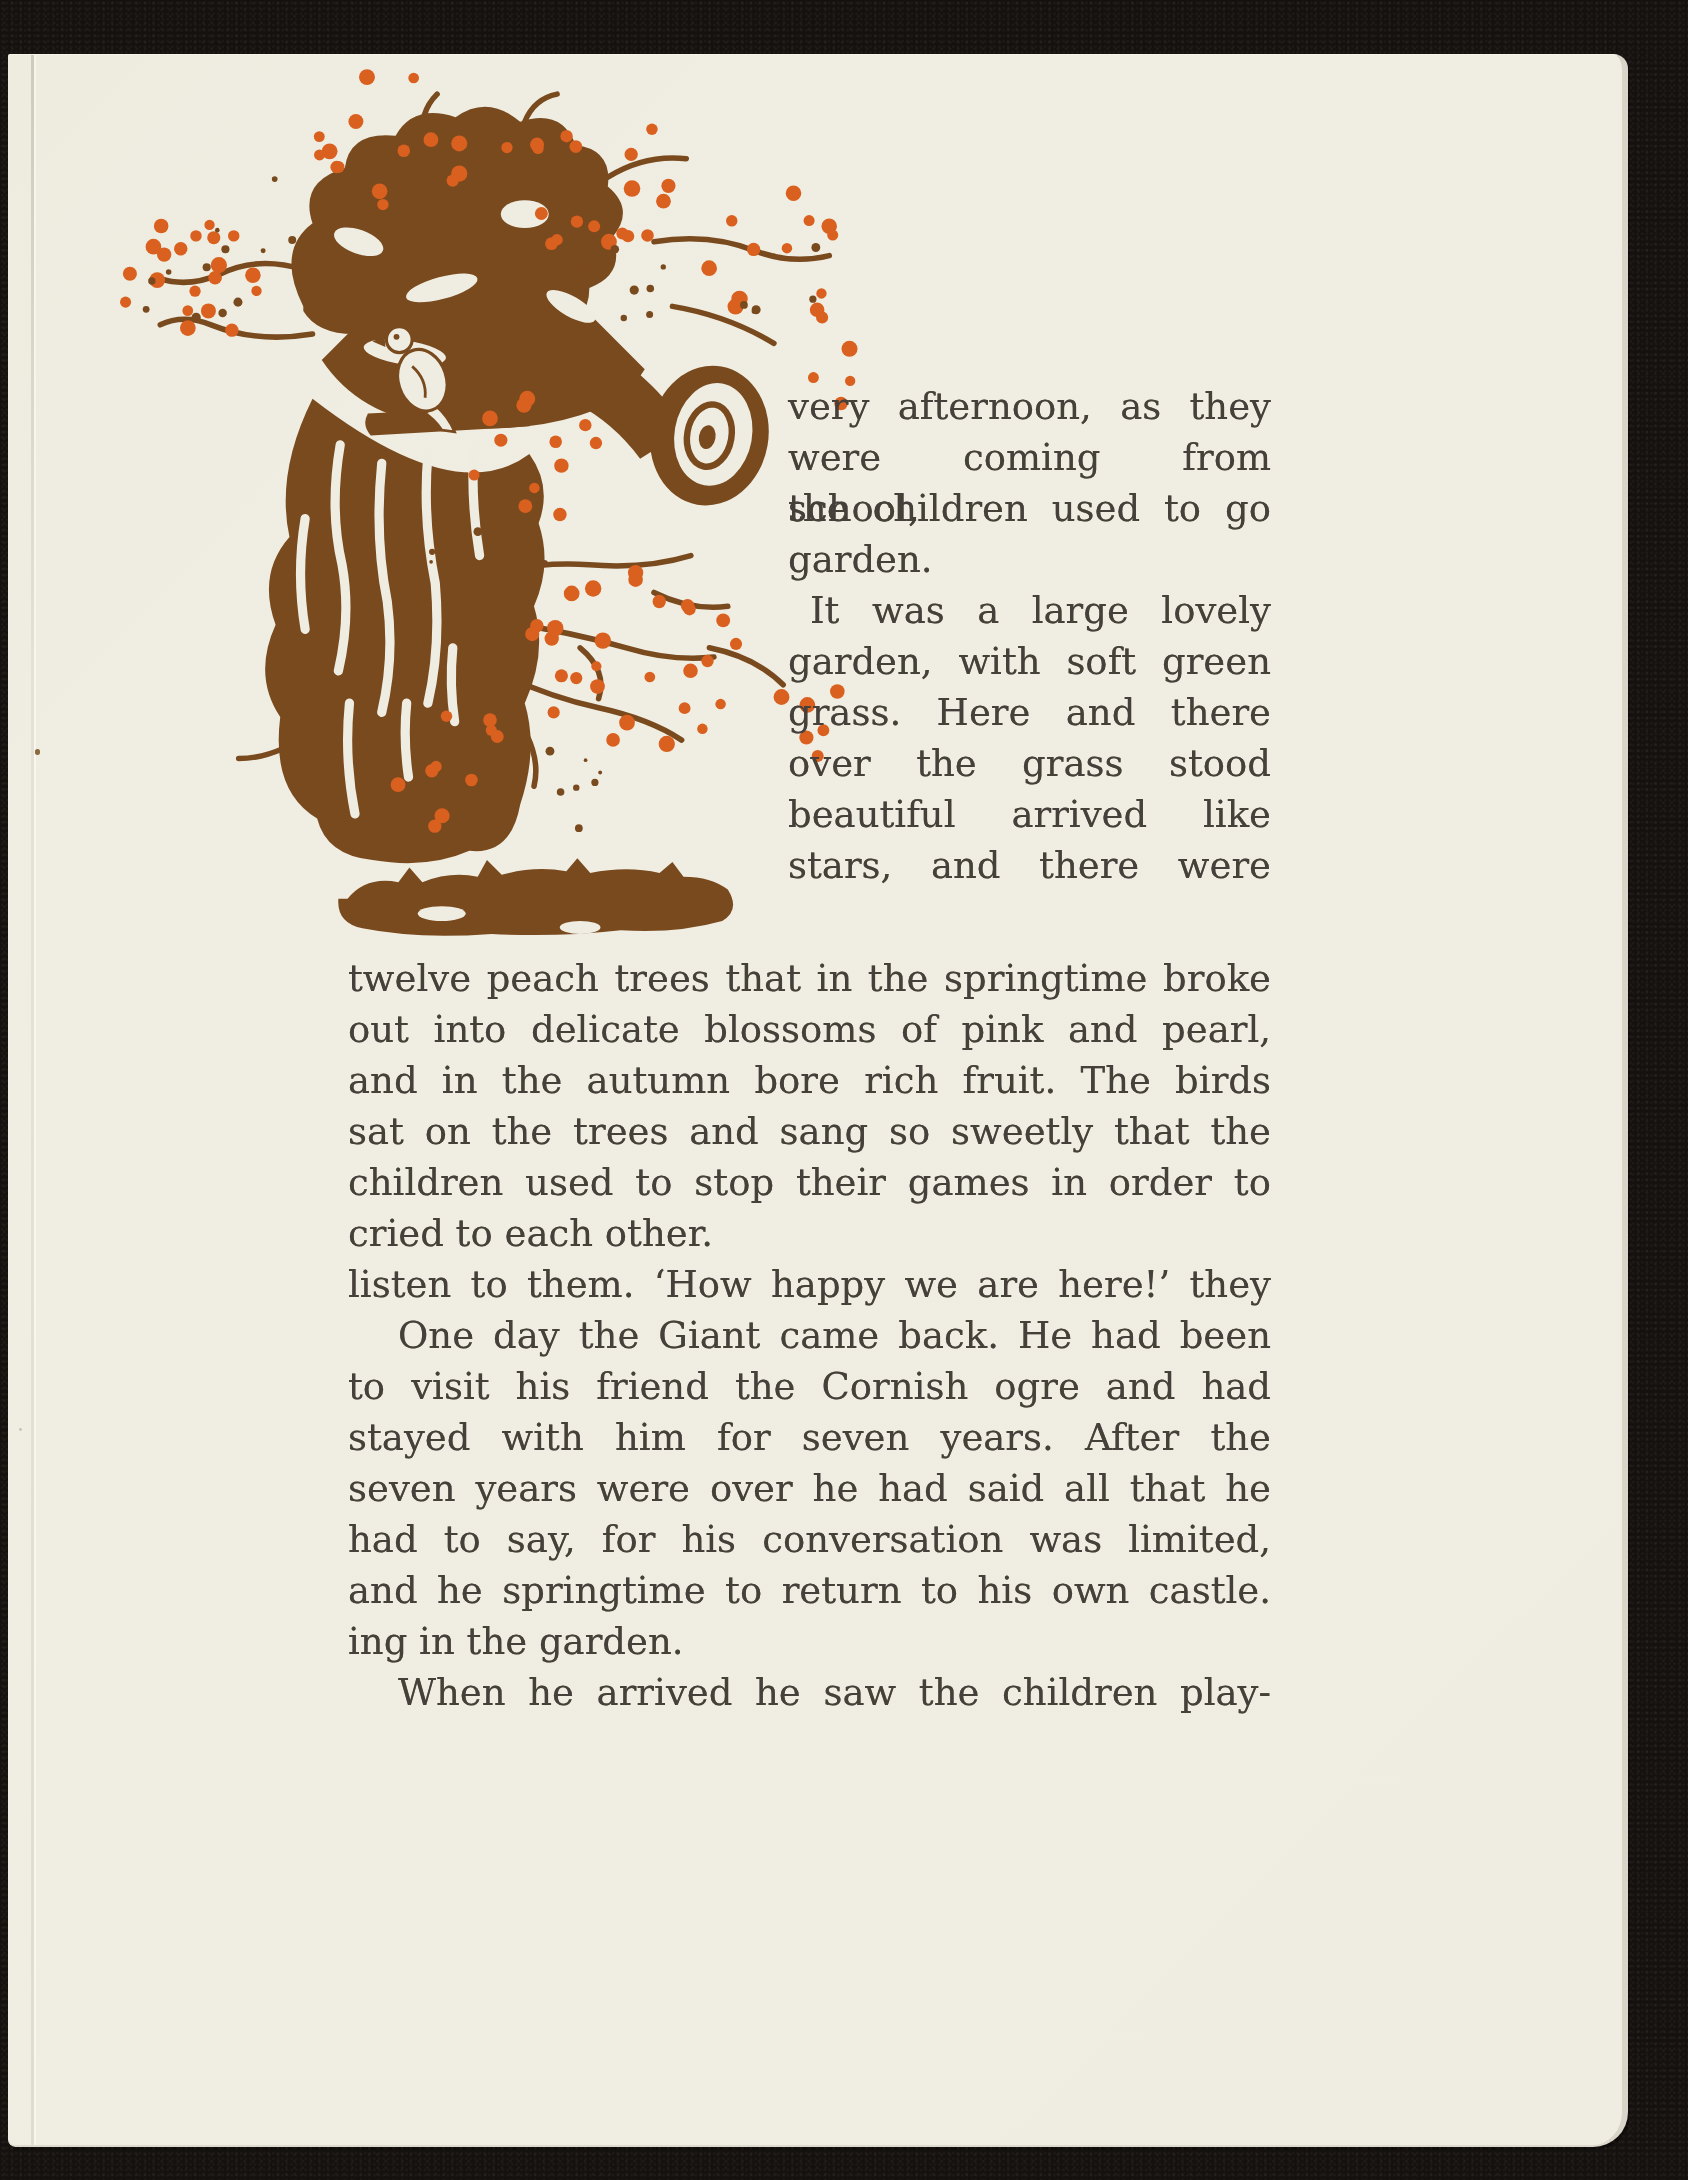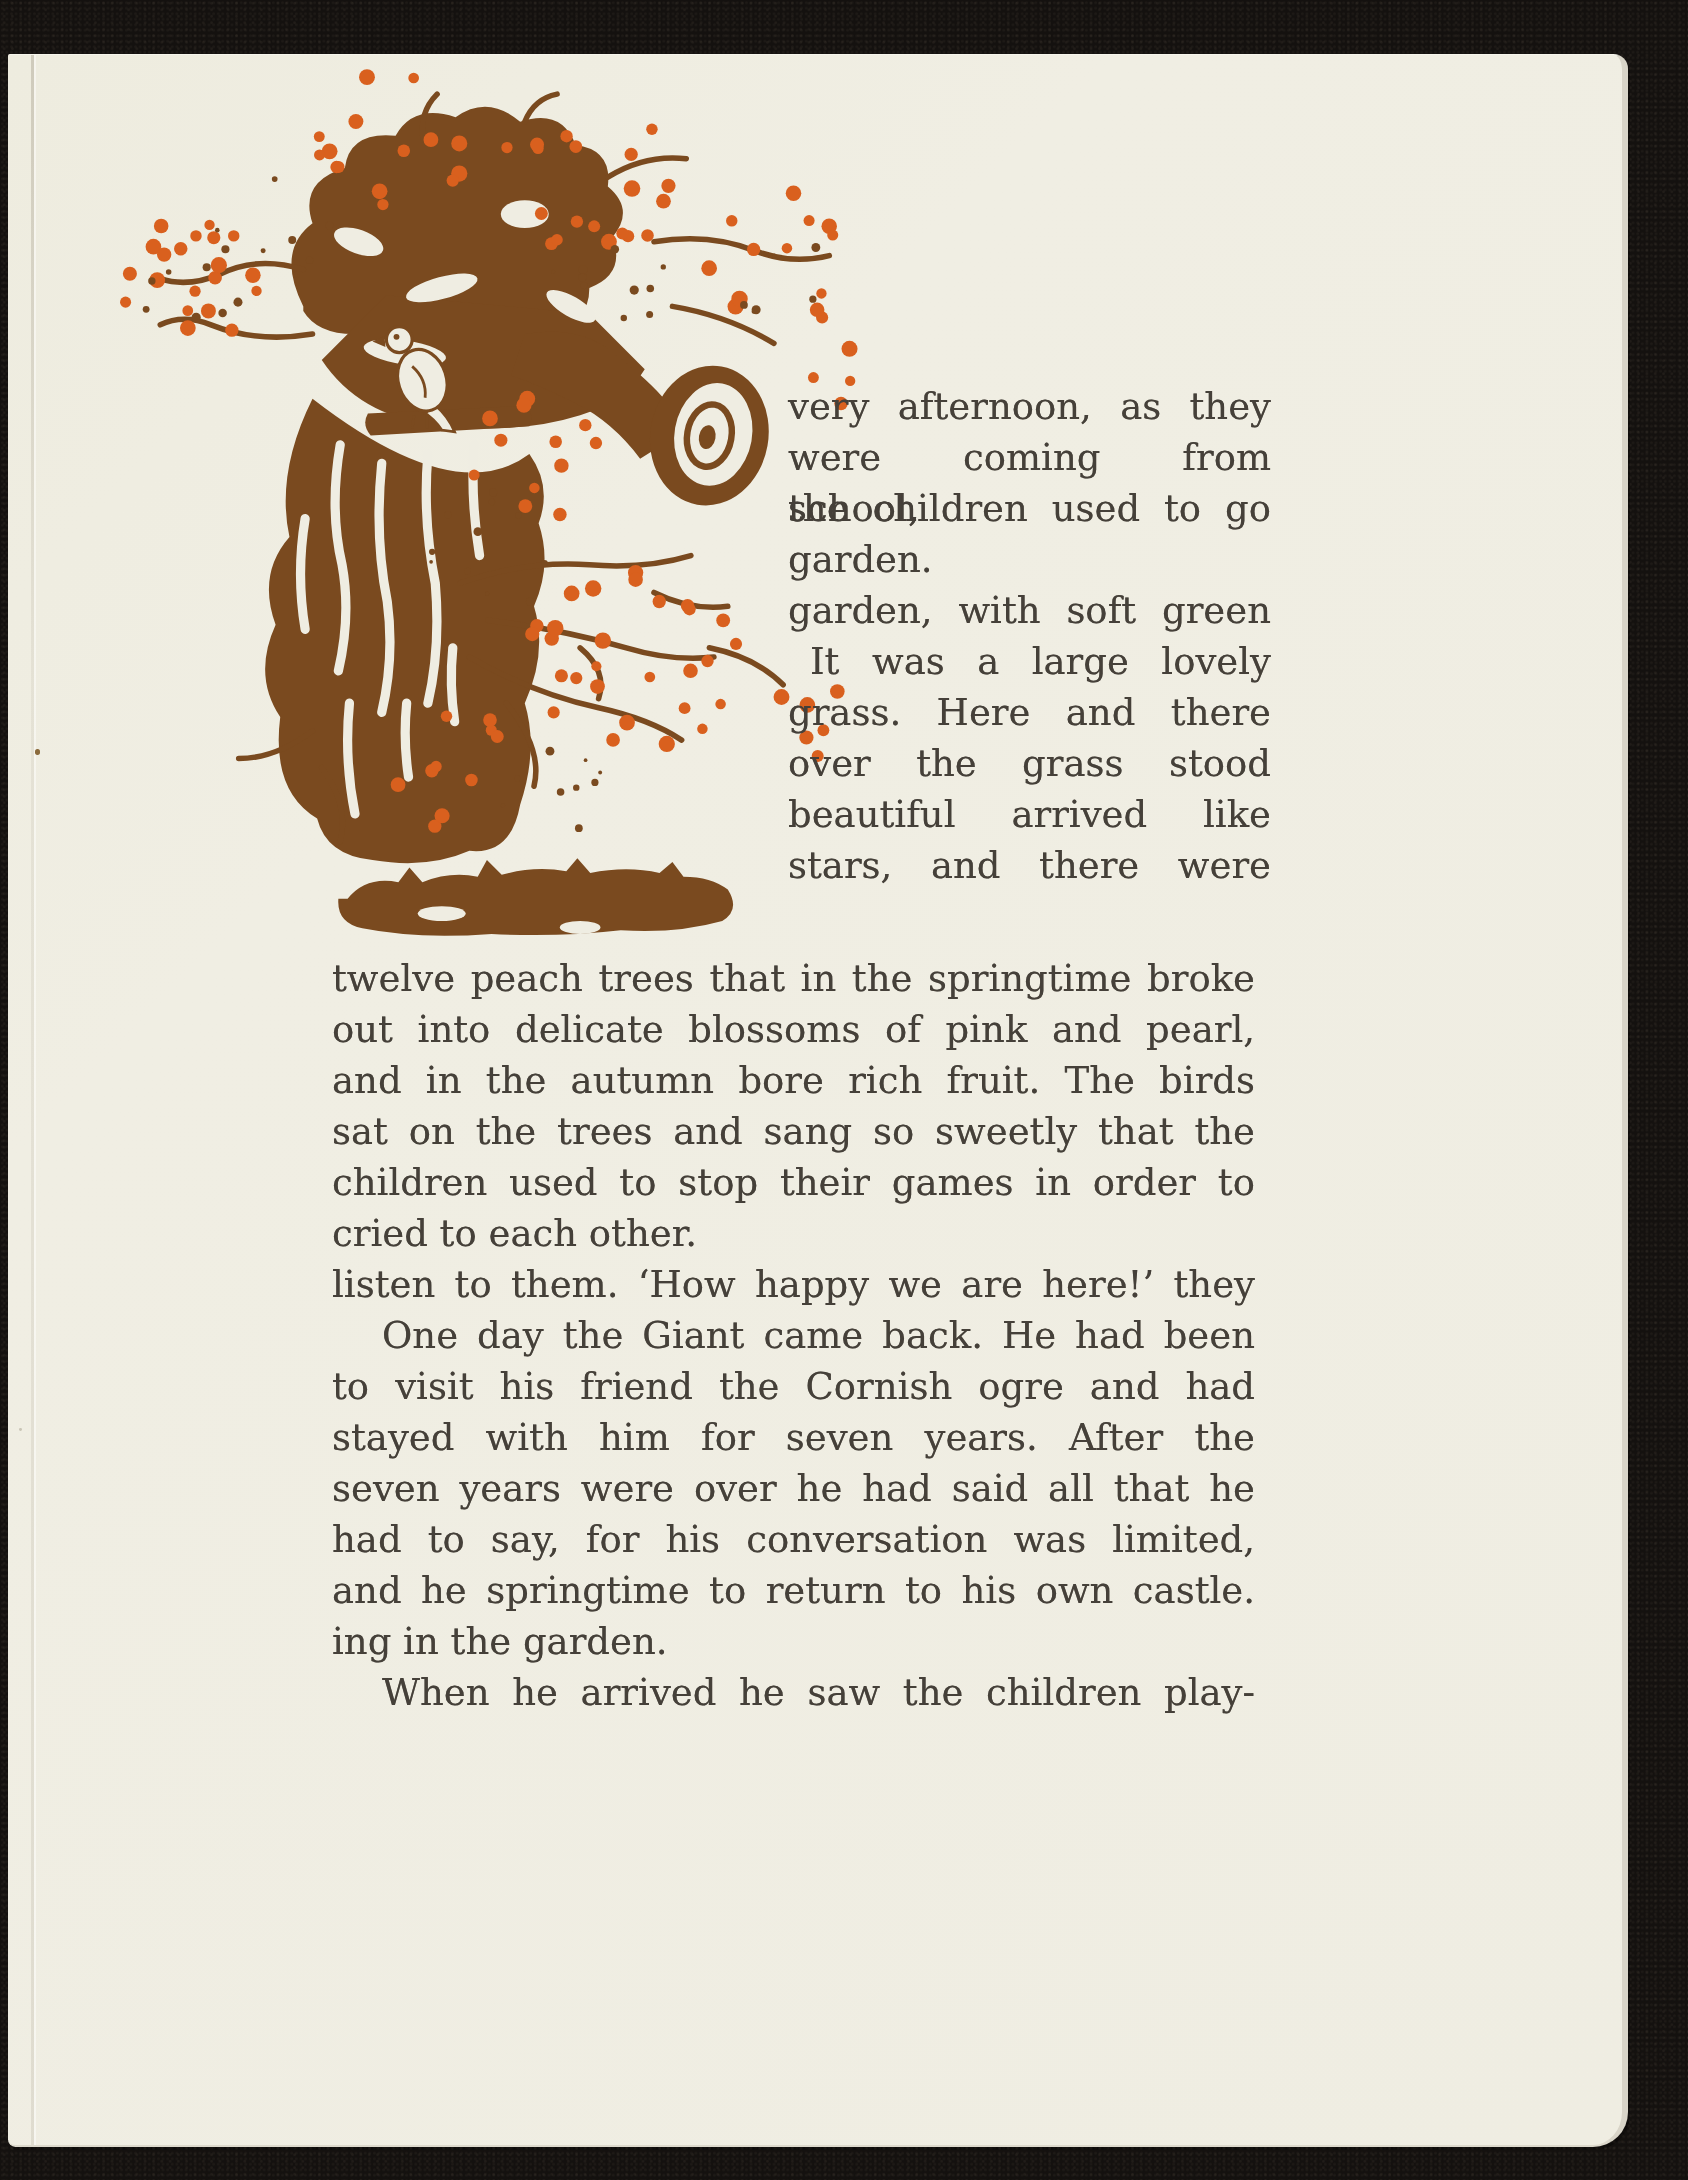--- a/index.html
+++ b/index.html
@@ -34,21 +34,21 @@
   .speck.s1{left:27px;top:694px;width:4.6px;height:5.5px;background:#8a6a3c;}
   .speck.s2{left:11px;top:1373px;width:2.8px;height:2.8px;background:#c9c5b6;}
   .illo{position:absolute;left:0;top:0;width:1614px;height:2090px;}
   .textline{
     position:absolute;color:#454039;font-size:37px;line-height:51px;
     text-align:justify;text-align-last:justify;
     text-shadow:0 0 0.4px rgba(69,64,57,0.6);
     white-space:normal;
   }
   .colA{left:780px;top:326px;width:483px;}
-  .colB{left:324px;top:898px;width:923px;}
+  .colB{left:340px;top:898px;width:923px;}
   .tl{width:100%;height:51px;text-align:justify;text-align-last:justify;}
   .tl.end{text-align-last:left;}
   .tl.ind{text-indent:50px;}
   .tl.ind-sm{text-indent:22px;}
 </style>
 </head>
 <body>
 
 <div class="page">
   <div class="crease"></div>
@@ -310,22 +310,22 @@
         <circle cx="810.7" cy="275.7" r="4.9" fill="#7a4a1f"></circle>
         <circle cx="797.5" cy="270.5" r="4.2" fill="#7a4a1f"></circle>
       </g>
   </svg>
 
   <div class="textline colA">
     <div class="tl">very afternoon, as they</div>
     <div class="tl">were coming from school,</div>
     <div class="tl">the children used to go</div>
     <div class="tl end">garden.</div>
+    <div class="tl ind-sm">It was a large lovely</div>
     <div class="tl">garden, with soft green</div>
-    <div class="tl ind-sm">It was a large lovely</div>
     <div class="tl">grass. Here and there</div>
     <div class="tl">over the grass stood</div>
     <div class="tl">beautiful arrived like</div>
     <div class="tl">stars, and there were</div>
   </div>
 
   <div class="textline colB">
     <div class="tl">twelve peach trees that in the springtime broke</div>
     <div class="tl">out into delicate blossoms of pink and pearl,</div>
     <div class="tl">and in the autumn bore rich fruit. The birds</div>

